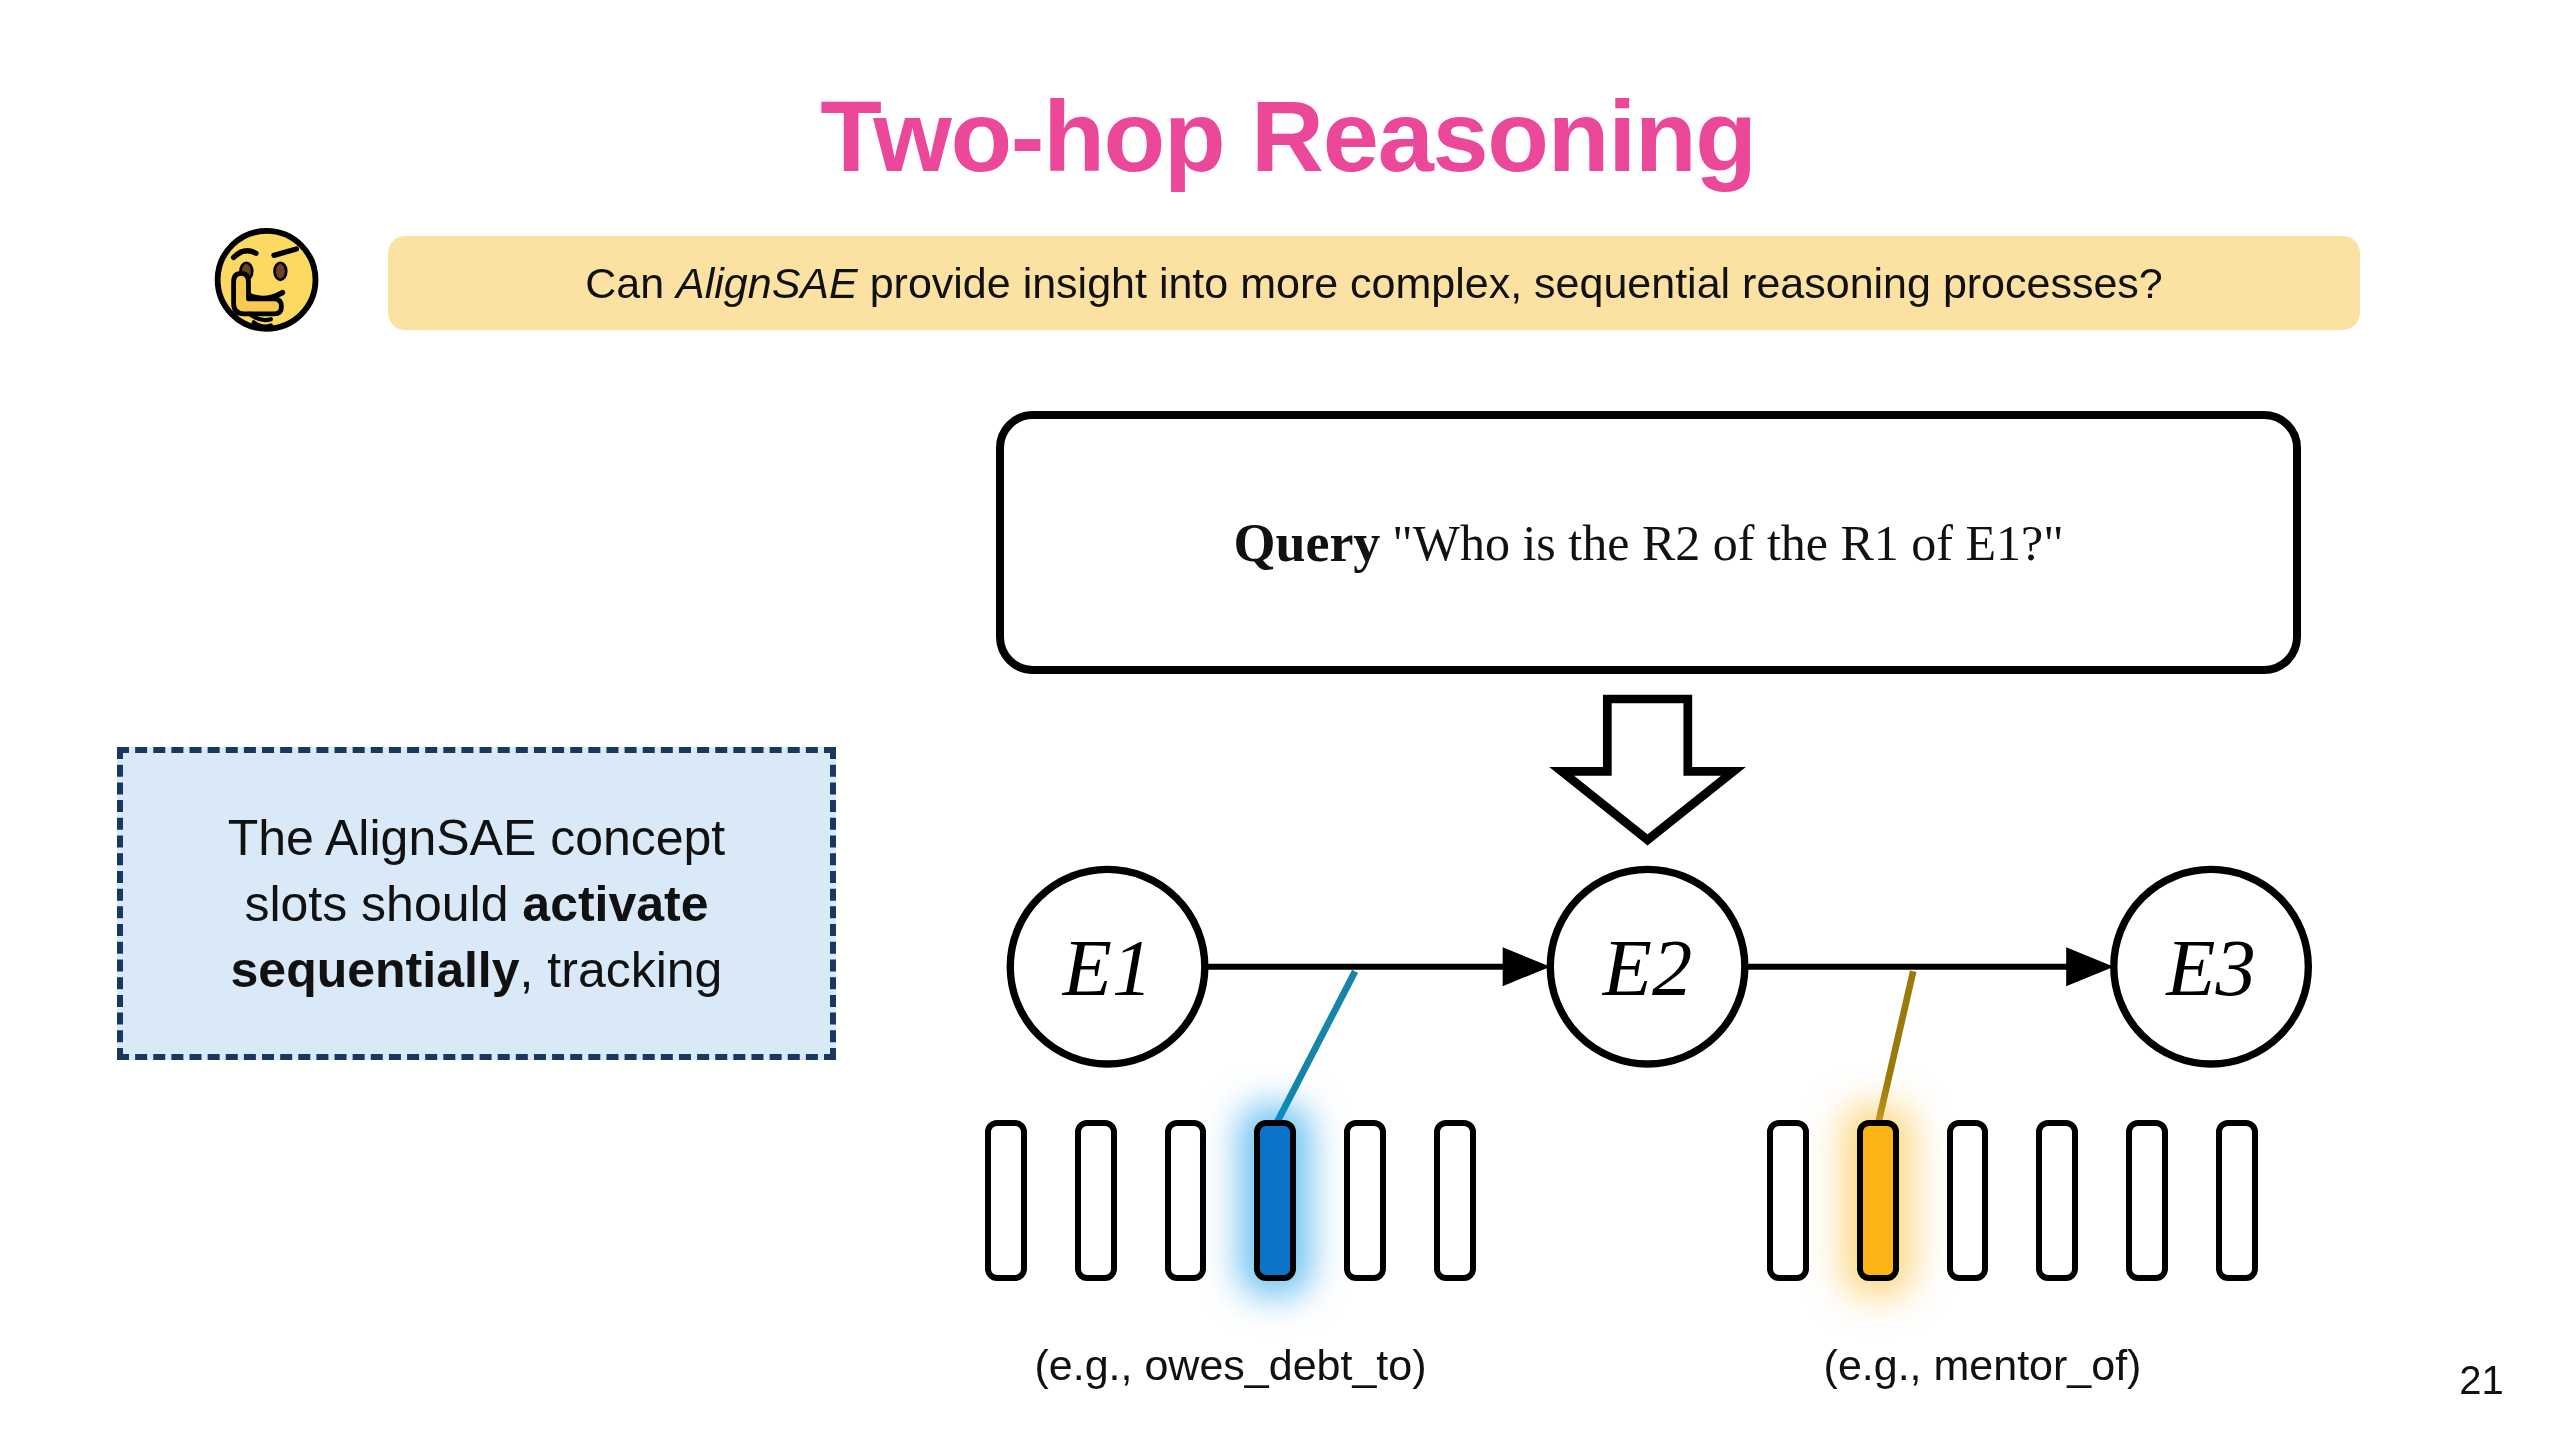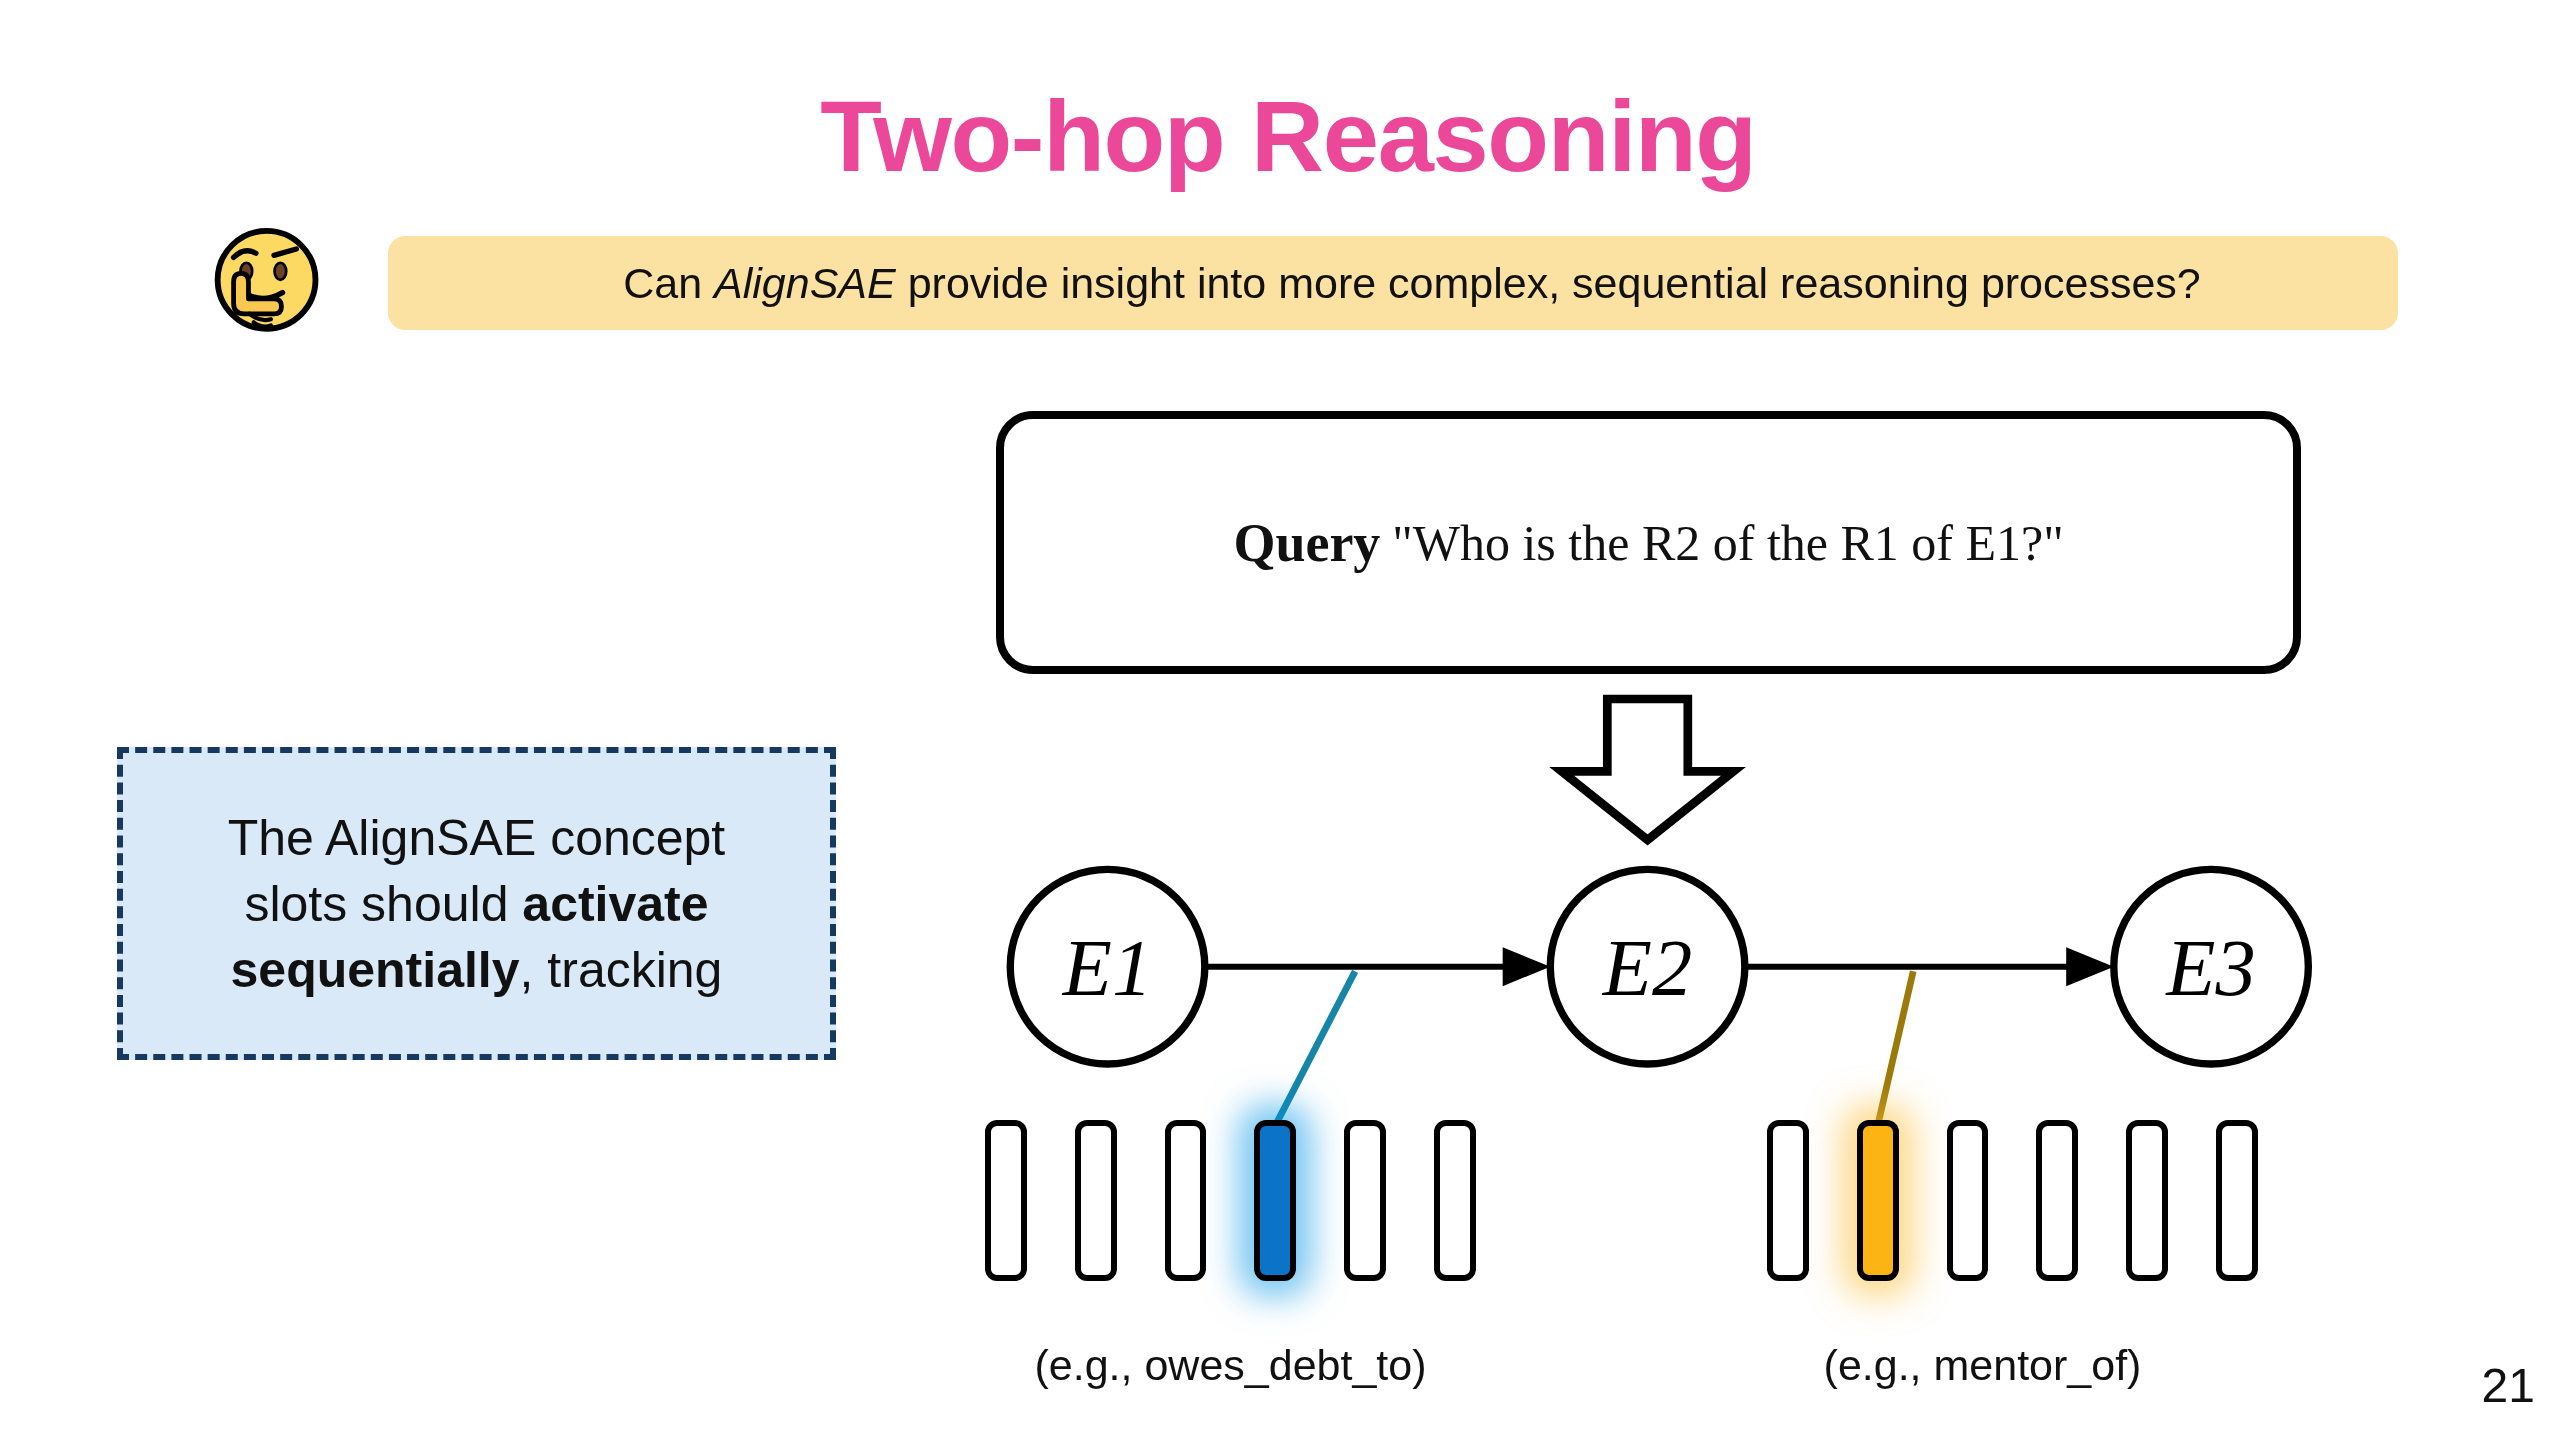--- a/index.html
+++ b/index.html
@@ -6,21 +6,21 @@
   .slide{position:relative;width:2576px;height:1449px;background:#fff;overflow:hidden;
          font-family:"Liberation Sans", sans-serif;color:#111;}
 
   .title{position:absolute;left:0;top:79px;width:2576px;text-align:center;
          font-size:101px;font-weight:700;letter-spacing:-1.3px;}
 
   .emoji{position:absolute;left:207px;top:221px;width:117px;height:124px;}
 
   .banner{position:absolute;left:388px;top:236px;width:1972px;height:94px;
           border-radius:17.4px;display:flex;align-items:center;justify-content:center;
-          font-size:43px;padding-left:38px;}
+          font-size:43px;}
   .banner .it{font-style:italic;}
 
   .querybox{position:absolute;left:996px;top:411px;width:1305px;height:263px;
             box-sizing:border-box;border:8.7px solid #000;border-radius:37px;background:#fff;
             display:flex;flex-direction:row;align-items:center;justify-content:center;
             gap:12px;font-family:"Liberation Serif", serif;}
   .querybox .qhead{font-size:54px;font-weight:700;}
   .querybox .qline{font-size:50px;}
   .querybox .it{font-style:italic;}
 
@@ -35,21 +35,21 @@
   .slotgroup{position:absolute;top:1120px;display:flex;gap:48px;}
   .slotgroup.left{left:985px;width:491px;}
   .slotgroup.right{left:1767px;width:491px;}
   .slot{width:42px;height:161px;box-sizing:border-box;border:6.7px solid #000;
         border-radius:12px;background:#fff;}
 
   .slotlabel{position:absolute;top:1327px;font-size:43px;text-align:center;margin-top:14px;}
   .slotlabel.left{left:985px;width:491px;}
   .slotlabel.right{left:1741px;width:483px;}
 
-  .pagenum{position:absolute;left:2428px;top:1358px;width:107px;text-align:right;font-size:48px;}
+  .pagenum{position:absolute;left:2428px;top:1358px;width:107px;text-align:center;font-size:40px;}
 </style>
 </head>
 <body>
 
 <div class="slide">
 
   <div class="title" style="color: #ec4899;">Two-hop Reasoning</div>
 
   <svg class="emoji" viewBox="0 0 110 110">
     <circle cx="56" cy="52" r="46" fill="#FBD962" stroke="#000" stroke-width="5.5"></circle>

